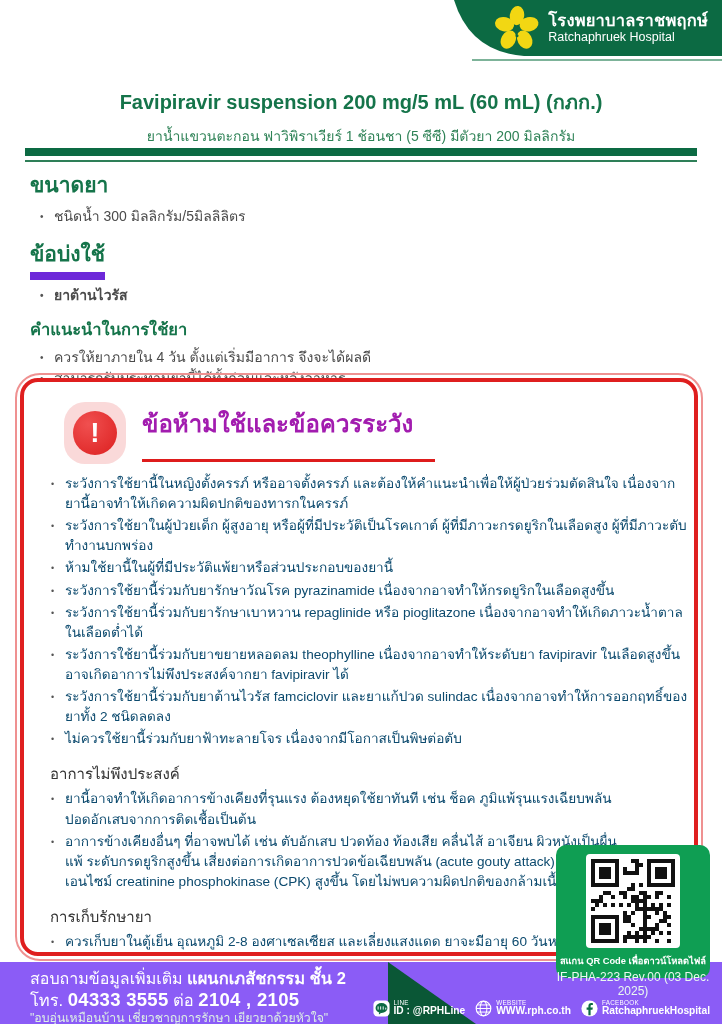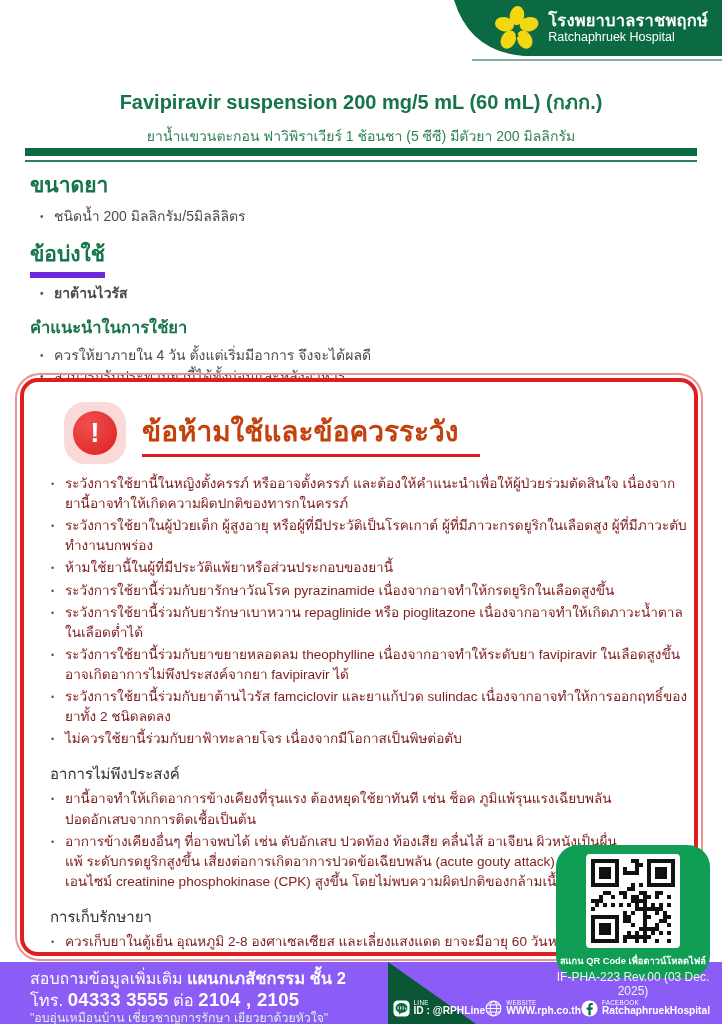--- a/index.html
+++ b/index.html
@@ -28,21 +28,21 @@
   .drug-subtitle { font-size:14px; color:#2e8256; margin-top:7px; }
 
   
   .divider { position:absolute; left:25px; top:148px; width:672px; }
   .divider .thick { height:8px; background:#0c6a43; }
   .divider .thin  { height:2px; background:#2e7f58; margin-top:4px; }
 
   
   .upper { position:absolute; left:30px; top:168px; width:650px; color:#474747; }
   .h-green { color:#15744a; font-weight:bold; font-size:21px; }
-  .h-green.underlined { display:inline-block; border-bottom:6px solid #6d28d9; padding-bottom:2px; }
+  .h-green.underlined { display:inline-block; border-bottom:8px solid #6d28d9; padding-bottom:2px; }
   .h-green.small { font-size:16.5px; }
   ul.plain { list-style:none; margin:5px 0 10px 10px; }
   ul.plain li { position:relative; padding-left:14px; font-size:14px; line-height:1.5; color:#4a4a4a; }
   ul.plain li::before { content:"•"; position:absolute; left:0; top:0; font-size:10px; line-height:21px; color:#555; }
   li.bold-item { font-weight:bold; color:#343434; font-size:14.5px; }
 
   
   .warning-box {
     position:absolute; left:20px; top:378px; width:678px; height:578px;
     border:4px solid #df1f1f; border-radius:18px; background:#fff; z-index:2;
@@ -56,54 +56,54 @@
   .warn-icon {
     width:62px; height:62px; border-radius:21px; background:#fad9d9;
     display:flex; align-items:center; justify-content:center; flex:0 0 auto;
   }
   .warn-icon .circle {
     width:44px; height:44px; border-radius:50%;
     background:radial-gradient(circle at 35% 30%, #f05050, #dc1f1f);
     color:#fff; font-weight:bold; font-size:28px; text-align:center; line-height:44px;
   }
   .wb-title {
-    font-size:28px; font-weight:bold; color:#c2410c;
-    border-bottom:3px solid #de1c1c; padding:0 22px 1px 0;
+    font-size:24px; font-weight:bold; color:#a21caf;
+    border-bottom:3px solid #de1c1c; padding:0 22px 16px 0;
   }
   ul.warn { list-style:none; width:640px; }
-  ul.warn li { position:relative; padding-left:15px; font-size:13.6px; line-height:1.48; color:#7f1d1d; margin-bottom:2px; }
+  ul.warn li { position:relative; padding-left:15px; font-size:13.6px; line-height:1.48; color:#0c4a6e; margin-bottom:2px; }
   ul.warn li::before { content:"•"; position:absolute; left:1px; top:0; font-size:9px; line-height:20px; color:#555; }
   .wb-subhead { font-weight:normal; color:#333; font-size:15px; margin:13px 0 3px 0; }
   ul.warn.adverse { width:580px; }
   ul.warn.storage { width:535px; }
 
   
   .qr-panel {
     position:absolute; left:556px; top:845px; width:154px; height:133px;
-    background:#0f9e53; border-radius:22px; z-index:6; text-align:center; padding-top:9px;
+    background:#0f9e53; border-radius:10px; z-index:6; text-align:center; padding-top:9px;
   }
   .qr-white { width:94px; height:94px; background:#fff; border-radius:4px; margin:0 auto; padding:5px; }
   .qr-white svg { width:84px; height:84px; display:block; }
   .qr-caption { color:#fff; font-weight:bold; font-size:9.3px; margin-top:5px; }
   .qr-code-text { color:#eafaf0; font-size:12px; margin-top:2px; }
 
   
   .footer { position:absolute; left:0; top:962px; width:722px; height:62px; background:#8b5cf6; z-index:4; }
   .footer-wedge {
     position:absolute; left:388px; top:0; width:88px; height:62px; background:#0a5736;
     clip-path:polygon(0 0, 100% 100%, 0 100%);
   }
   .footer-left { position:absolute; left:30px; top:6px; color:#fff; }
   .f-line1 { font-size:16px; line-height:20px; }
   .f-line1 b { font-size:16.5px; }
   .f-line2 { font-size:16.5px; line-height:22px; }
   .f-line2 b { font-size:18.5px; letter-spacing:.3px; }
   .f-line3 { font-size:12.3px; line-height:15px; color:#ddefe5; }
   .footer-contacts {
-    position:absolute; right:12px; bottom:7px; display:flex; align-items:center; z-index:7;
+    position:absolute; right:12px; bottom:7px; display:flex; gap:10px; align-items:center; z-index:7;
   }
   .contact { display:flex; align-items:center; gap:4px; color:#fff; }
   .contact .cicon { width:17px; height:17px; flex:0 0 auto; }
   .contact .ctext { line-height:1.05; }
   .contact .clabel { font-size:6.3px; letter-spacing:.3px; }
   .contact .cvalue { font-size:10.2px; font-weight:bold; }
 </style>
 </head>
 <body>
 
@@ -139,21 +139,21 @@
   </div>
 
   <div class="divider">
     <div class="thick"></div>
       <div class="thin"></div>
   </div>
 
   <div class="upper">
     <div class="h-green">ขนาดยา</div>
     <ul class="plain">
-      <li>ชนิดน้ำ 200 มิลลิกรัม/5มิลลิลิตร</li>
+      <li>ชนิดน้ำ 300 มิลลิกรัม/5มิลลิลิตร</li>
     </ul>
 
     <div class="h-green underlined">ข้อบ่งใช้</div>
     <ul class="plain">
       <li class="bold-item">ยาต้านไวรัส</li>
     </ul>
 
     <div class="h-green small">คำแนะนำในการใช้ยา</div>
     <ul class="plain">
       <li>ควรให้ยาภายใน 4 วัน ตั้งแต่เริ่มมีอาการ จึงจะได้ผลดี</li>

